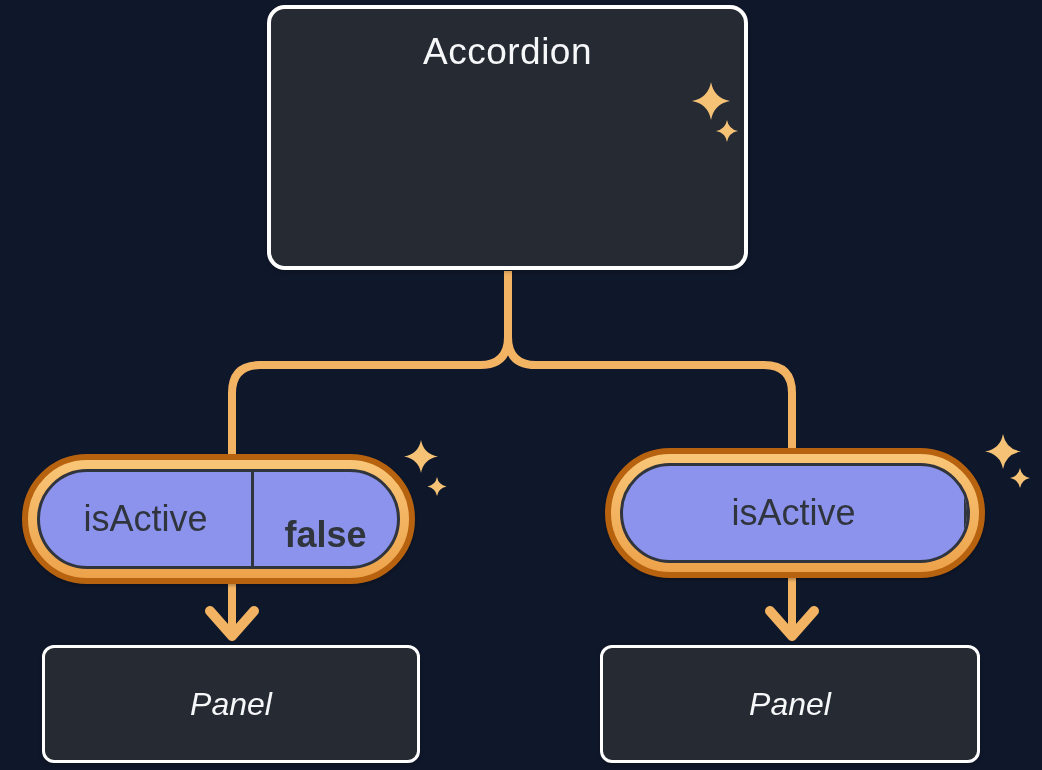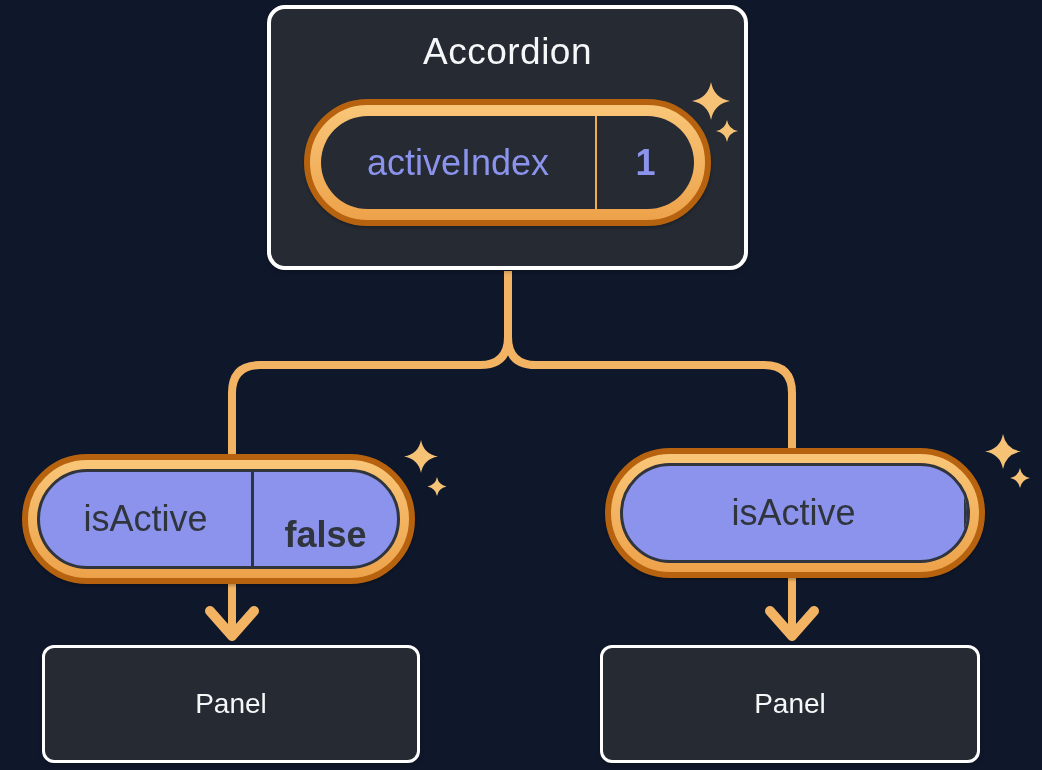--- a/index.html
+++ b/index.html
@@ -64,21 +64,21 @@
   .pill-dark .cell-value{ width:97px; }
   .pill-purple .cell{ color:#2F343D; }
   .pill-purple .cell-value{ width:143px;margin-top:32px; }
   .divider{ width:2px; }
   .divider-orange{ background:#F2AC54; }
   .divider-dark{ background:#2F343D; width:3px; }
   .panel{
     border-radius:12px;
     border-width:3px;
     display:flex;align-items:center;justify-content:center;
-    font-size:28px;color:#F6F7F9;
+    font-size:32px;color:#F6F7F9;font-style:italic;
   }
   .panel-left { left:42px; top:645px;width:378px;height:118px; }
   .panel-right{ left:600px;top:645px;width:380px;height:118px; }
   .sparkles{ position:absolute; z-index:3; }
   .sp-accordion{ left:678px;top:72px; }
   .sp-left    { left:392px;top:430px; }
   .sp-right   { left:973px;top:424px; }
 </style>
 </head>
 <body>
@@ -87,27 +87,20 @@
 
   <svg class="connectors" viewBox="0 0 1042 770">
     <path d="M508 271 L508 337 Q508 365 480 365 L260 365 Q232 365 232 393 L232 630" fill="none" stroke="#F2B363" stroke-width="8"></path>
     <path d="M508 271 L508 337 Q508 365 536 365 L764 365 Q792 365 792 393 L792 630" fill="none" stroke="#F2B363" stroke-width="8"></path>
     <path d="M210 611 L232 636 L254 611" fill="none" stroke="#F2B363" stroke-width="10" stroke-linecap="round" stroke-linejoin="round"></path>
     <path d="M770 611 L792 636 L814 611" fill="none" stroke="#F2B363" stroke-width="10" stroke-linecap="round" stroke-linejoin="round"></path>
   </svg>
 
   <div class="node accordion-box">
     <div class="node-title">Accordion</div>
-    <div class="ring ring-accordion">
-      <div class="pill pill-dark">
-        <span class="cell cell-label">activeIndex</span>
-        <span class="divider divider-orange"></span>
-        <span class="cell cell-value">1</span>
-      </div>
-    </div>
   </div>
 
   <svg class="sparkles sp-accordion" width="72" height="76" viewBox="0 0 72 76">
     <path d="M33 10 Q36 26, 52 29 Q36 32, 33 48 Q30 32, 14 29 Q30 26, 33 10 Z" fill="#F5C276"></path>
     <path d="M49 48 Q50.7 57.3, 60 59 Q50.7 60.7, 49 70 Q47.3 60.7, 38 59 Q47.3 57.3, 49 48 Z" fill="#F5C276"></path>
   </svg>
 
   <div class="ring ring-left">
     <div class="pill pill-purple">
       <span class="cell cell-label">isActive</span>

